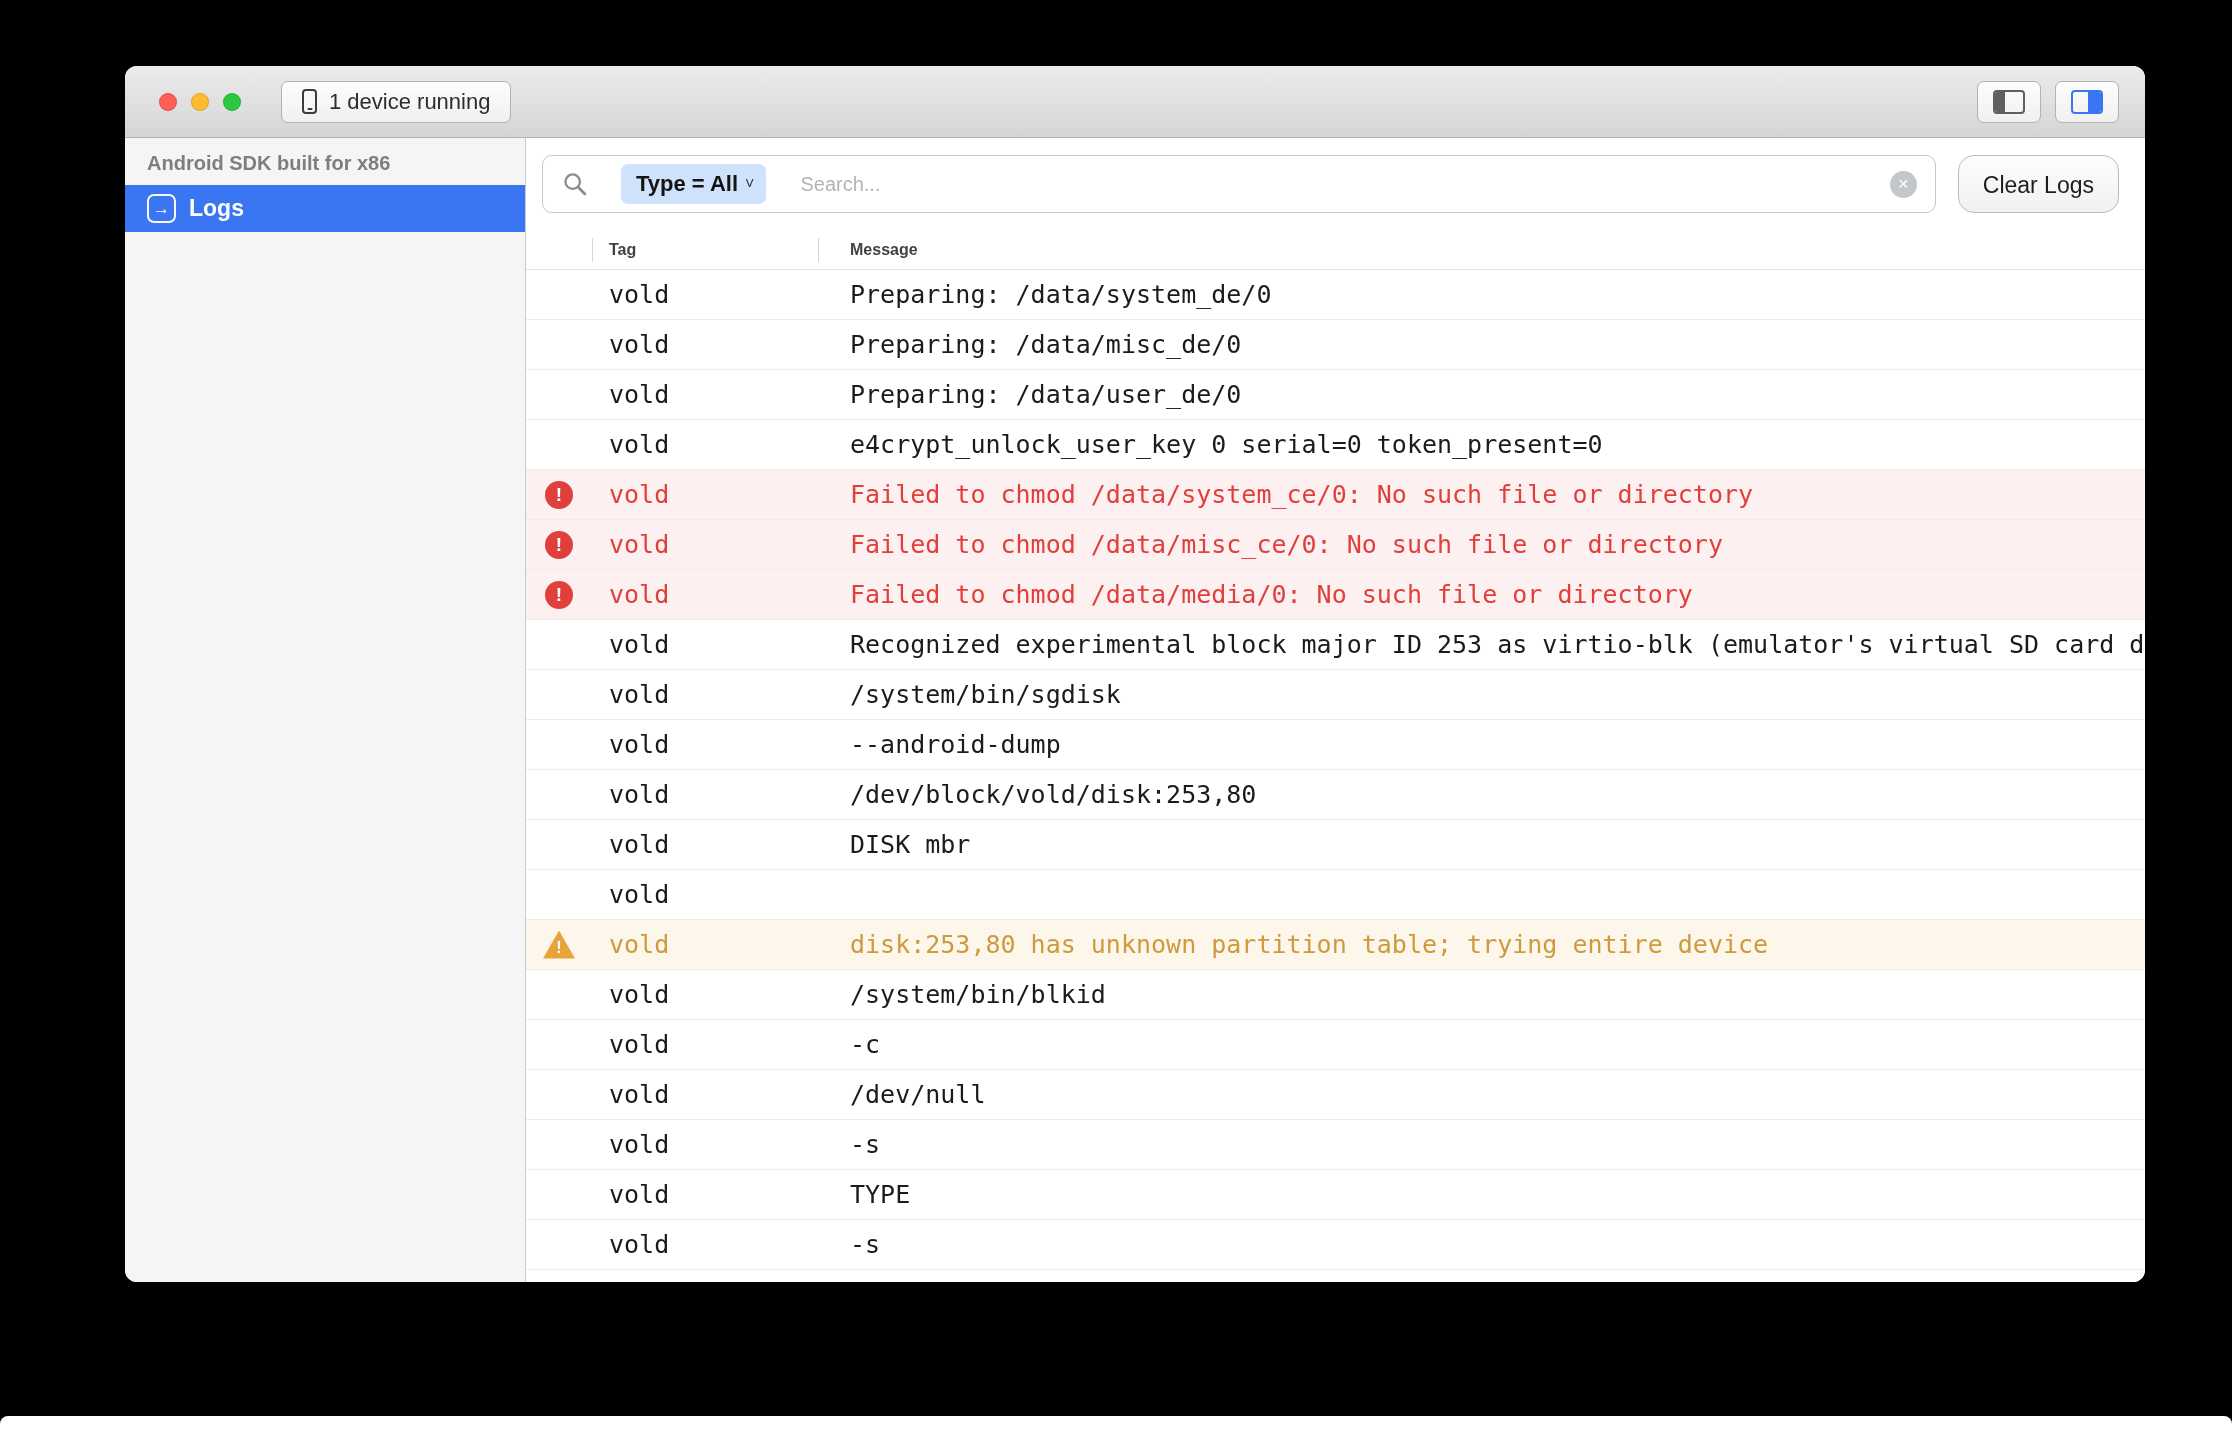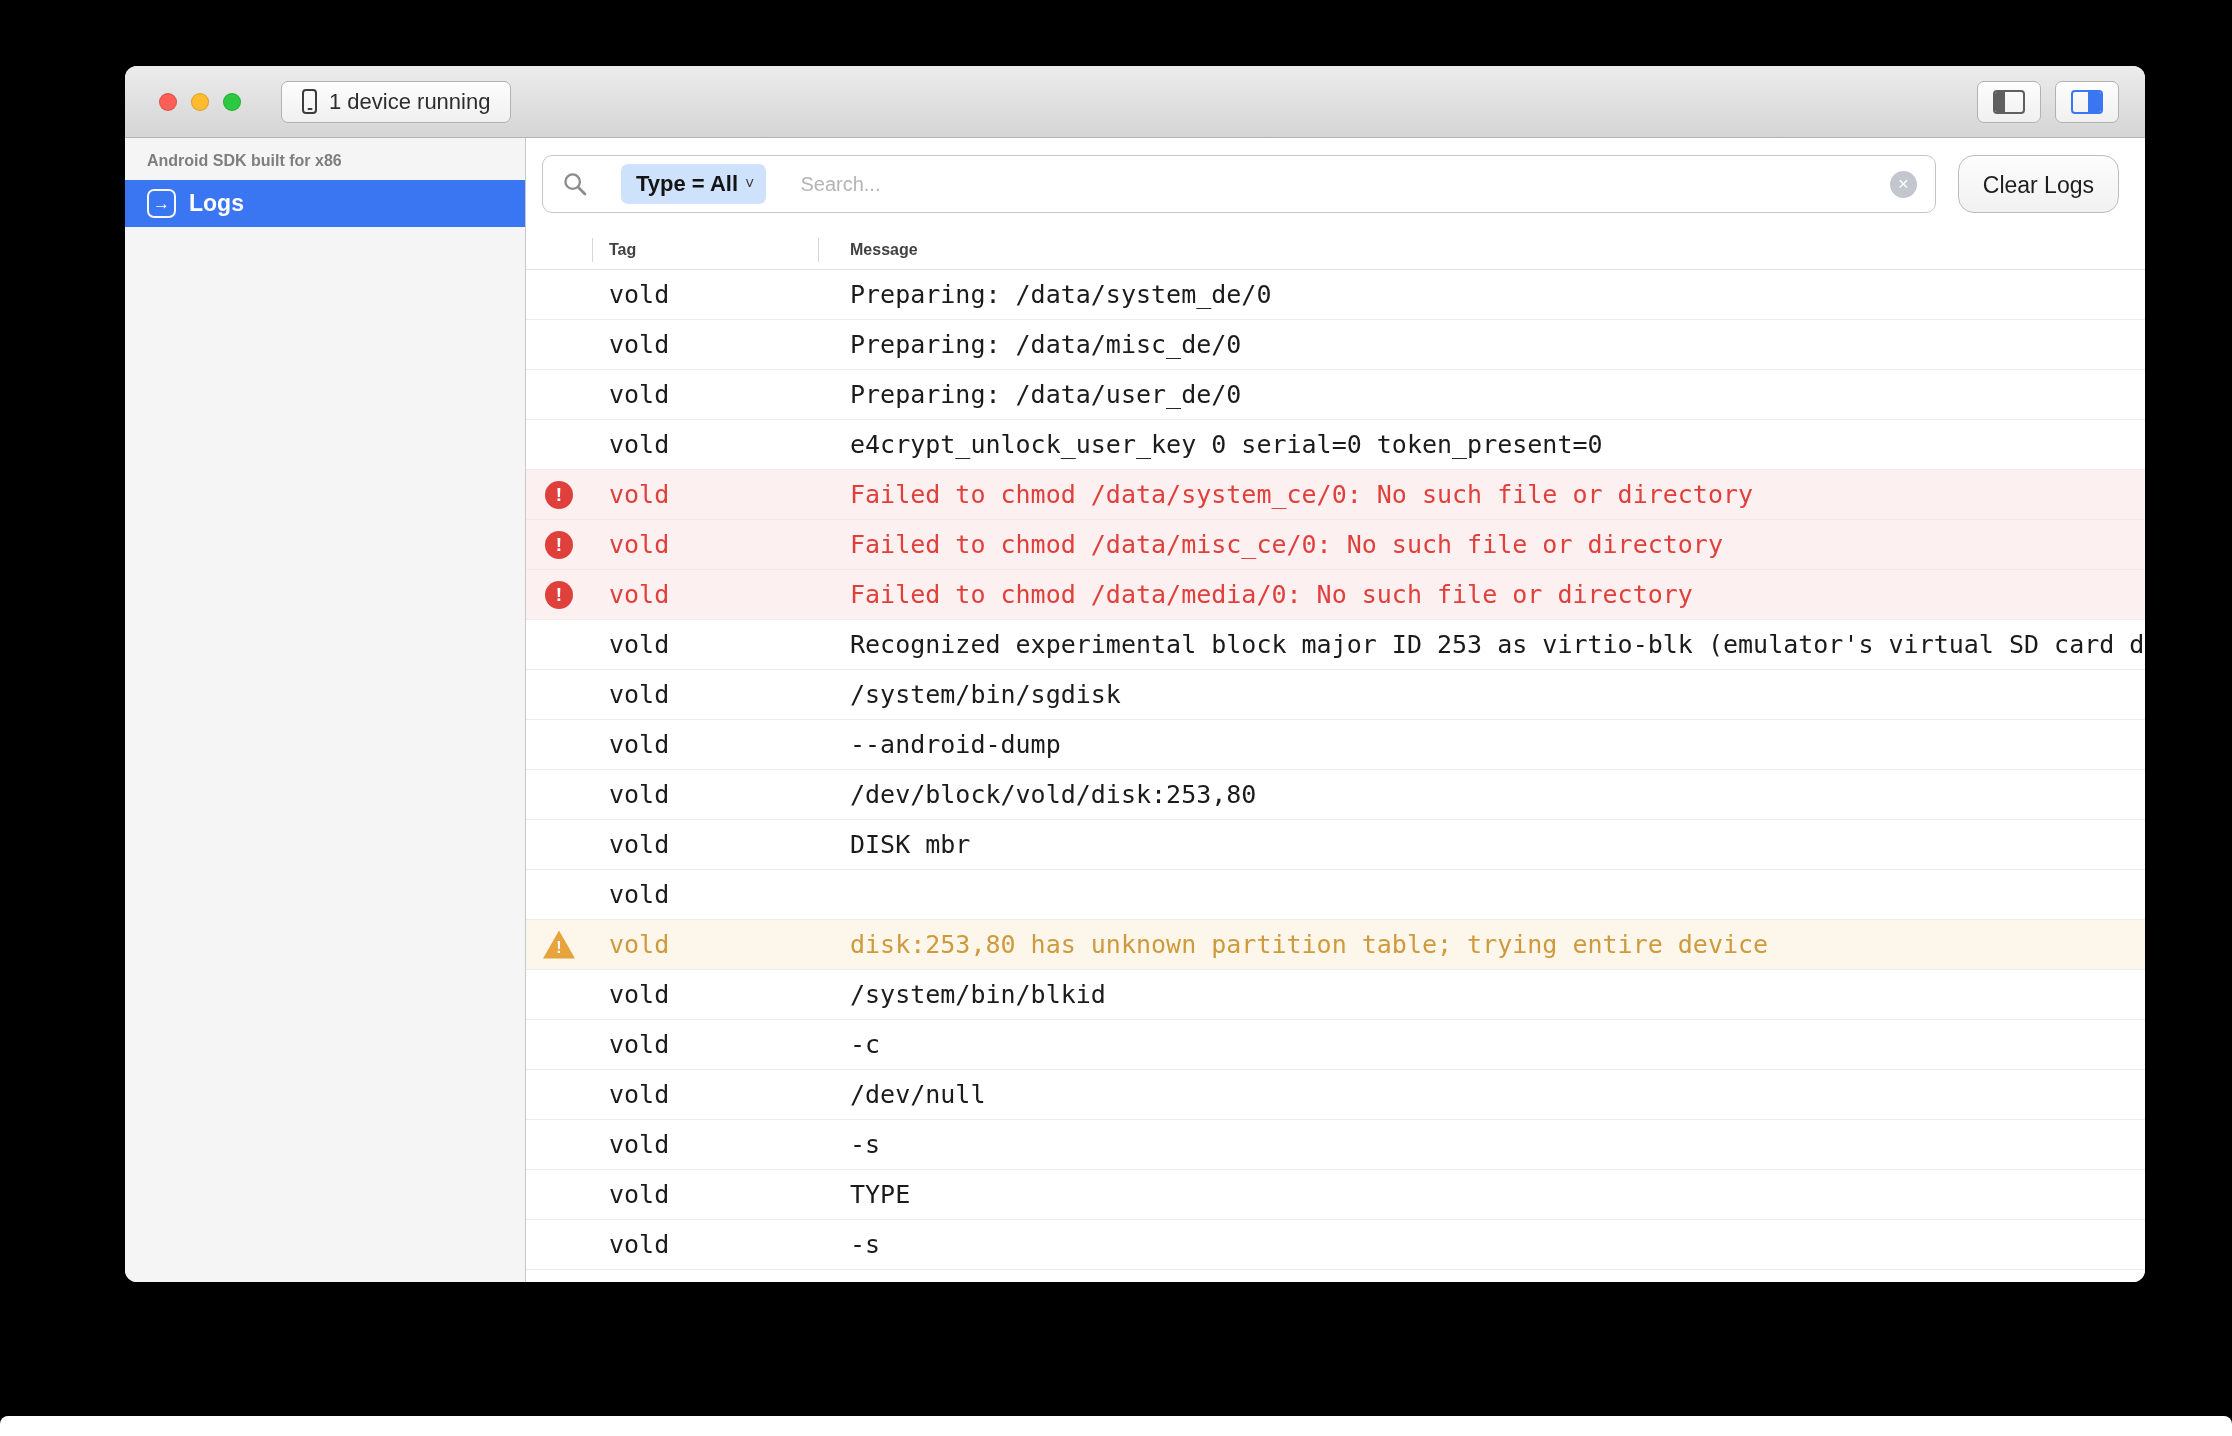--- a/index.html
+++ b/index.html
@@ -32,21 +32,21 @@
   .panel-icon{width:32px;height:24px;border:2px solid #5f5f5f;border-radius:4px;position:relative;overflow:hidden;}
   .panel-icon .fill-left{position:absolute;left:0;top:0;bottom:0;width:10px;background:#5f5f5f;}
   .panel-icon.blue{border-color:var(--accent,#3b76f2);}
   .panel-icon .fill-right{position:absolute;right:0;top:0;bottom:0;width:13px;background:var(--accent,#3b76f2);}
 
   
   .body-row{flex:1;display:flex;min-height:0;}
 
   .sidebar{width:401px;flex:0 0 auto;background:#f5f5f5;border-right:1px solid #c8c8c8;
       display:flex;flex-direction:column;}
-  .sidebar-header{padding:14px 22px 10px;font-size:16px;font-weight:700;color:#7e7e7e;}
+  .sidebar-header{padding:14px 22px 10px;font-size:20px;font-weight:700;color:#7e7e7e;}
   .sidebar-item{height:47px;display:flex;align-items:center;gap:13px;padding:0 22px;font-size:23px;color:#333;}
   .sidebar-item.selected{background:var(--accent,#3b76f2);color:#fff;font-weight:700;}
   .logs-icon{width:29px;height:29px;border:2px solid rgba(255,255,255,.95);border-radius:7px;
       display:flex;align-items:center;justify-content:center;color:#fff;font-size:17px;font-weight:700;}
 
   .main{flex:1;display:flex;flex-direction:column;min-width:0;background:#fff;}
 
   
   .toolbar{height:92px;flex:0 0 auto;display:flex;align-items:center;padding:0 26px 0 16px;gap:22px;}
   .search-field{flex:1;height:58px;border:1px solid #c5c5c5;border-radius:10px;background:#fff;

